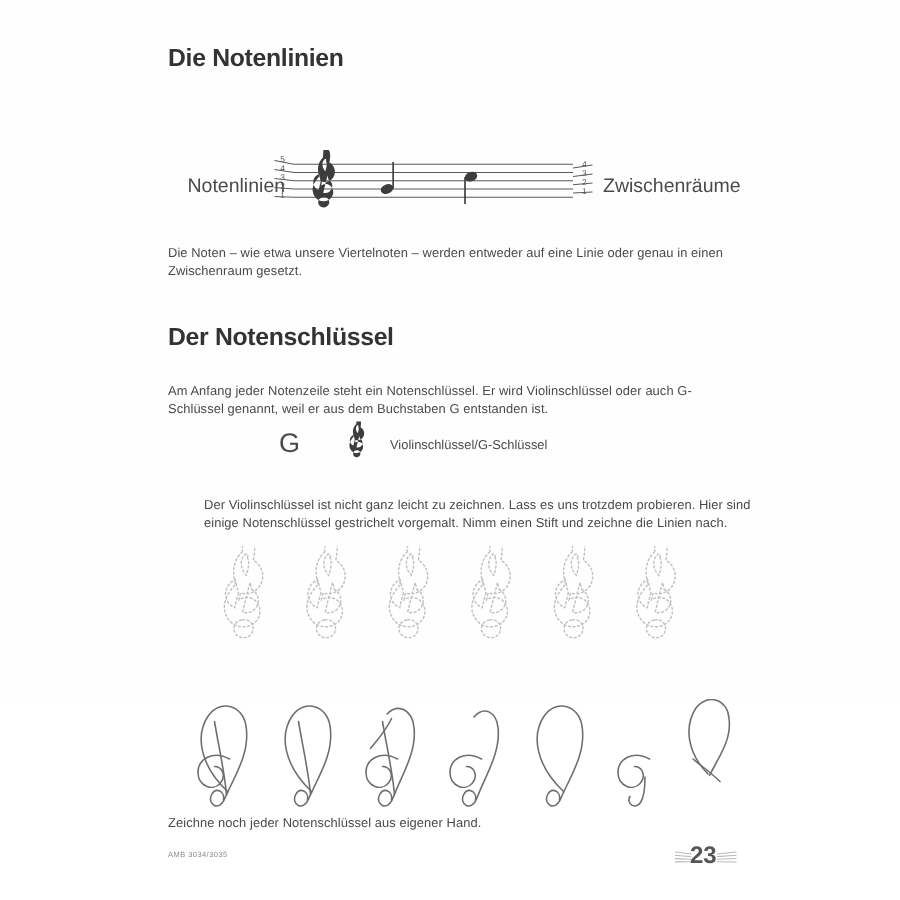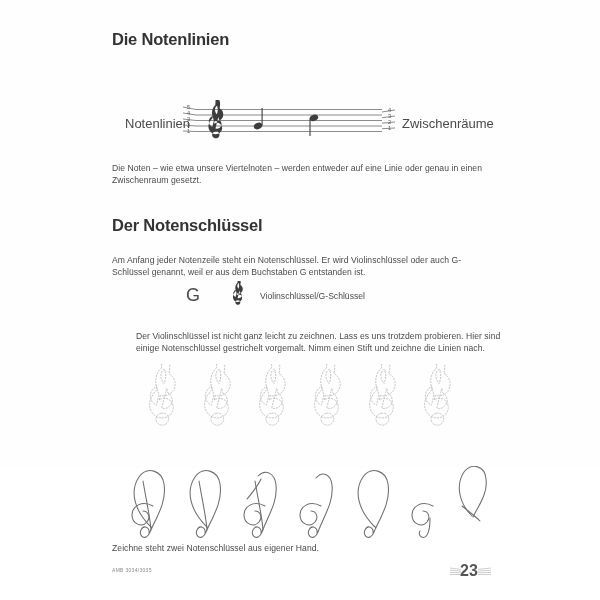--- a/index.html
+++ b/index.html
@@ -227,21 +227,21 @@
           </g>
 
           <g transform="translate(330,-6)">
             <path d="M22 56 C 8 42, 6 24, 14 12 C 22 2, 35 6, 36 19 C 38 33, 29 45, 23 57"></path>
             <path d="M12 46 C 18 51, 25 56, 30 61"></path>
           </g>
         </g>
       </svg>
     </div>
 
-    <p class="body abs" style="left:0px;top:542px;width:372px;">Zeichne steht zwei Notenschlüssel aus eigener Hand.</p>
+    <p class="body abs" style="left:0px;top:542px;width:372px;">Zeichne noch jeder Notenschlüssel aus eigener Hand.</p>
 
     <div id="footer">
       <span id="footer-code">AMB 3034/3035</span>
 
       <svg class="abs" style="left:338px;top:4px;" width="12" height="12" viewBox="0 0 12 12">
         <g stroke="#b9b9b9" stroke-width="0.7">
           <line x1="0" y1="2" x2="11" y2="3.4"></line>
           <line x1="0" y1="4.2" x2="11" y2="5.1"></line>
           <line x1="0" y1="6.4" x2="11" y2="6.8"></line>
           <line x1="0" y1="8.6" x2="11" y2="8.5"></line>

